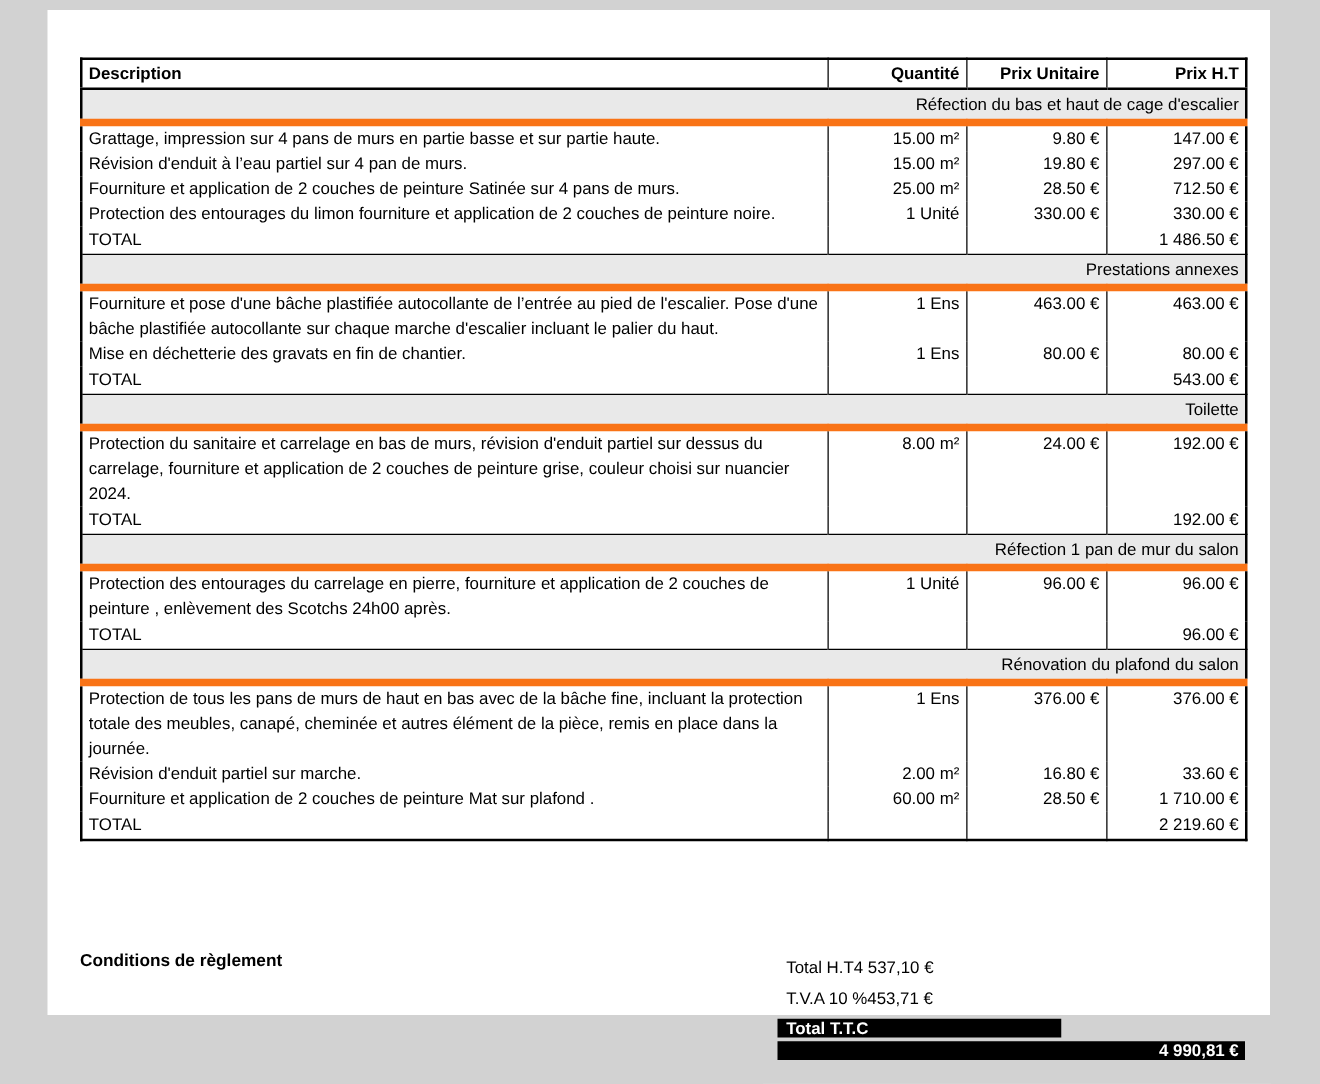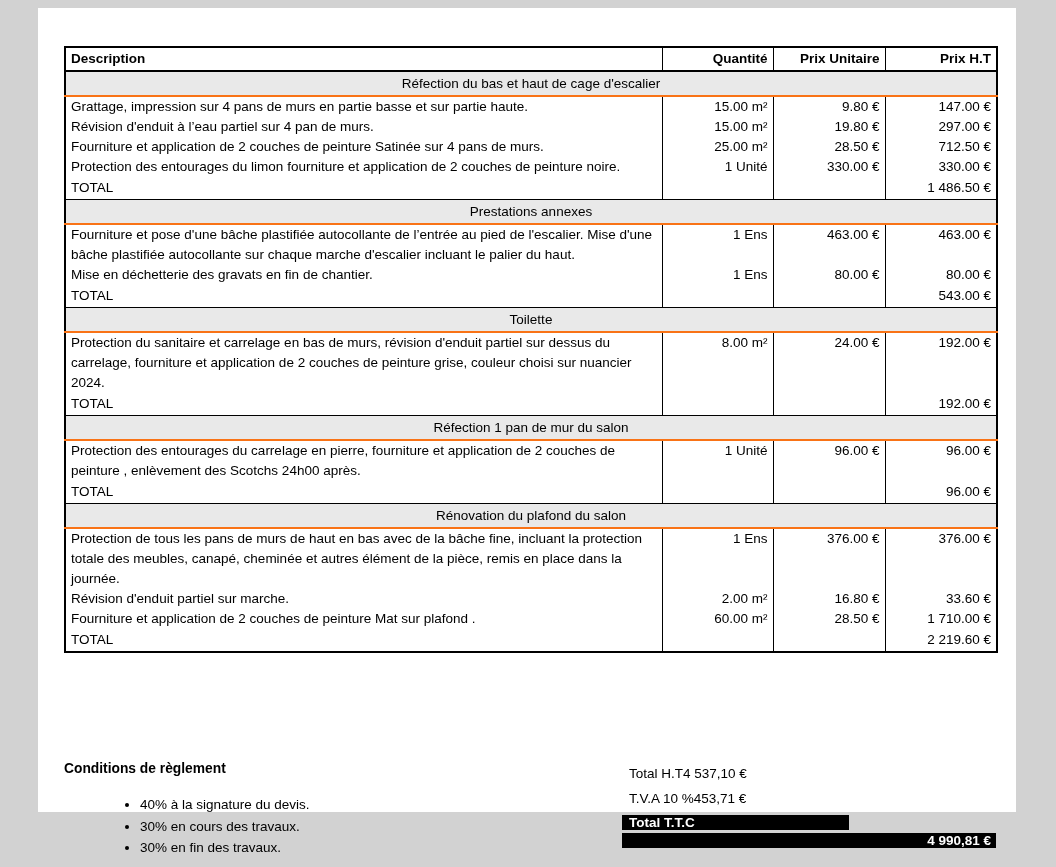--- a/index.html
+++ b/index.html
@@ -7,21 +7,21 @@
   .page{position:absolute;left:38px;top:8px;width:978px;height:804px;background:#ffffff;}
   
   table.quote{position:absolute;left:26px;top:38px;width:932px;border-collapse:collapse;
     table-layout:fixed;border:2px solid #000;font-size:13.5px;}
   col.c1{width:597px}col.c2{width:111px}col.c3{width:112px}col.c4{width:112px}
   thead th{font-weight:bold;padding:2px 5px;line-height:18px;text-align:right;
     border-bottom:2.5px solid #000;white-space:nowrap;}
   thead th:first-child{text-align:left;}
   thead th + th{border-left:1px solid #000;}
   tr.section-row td{background:#e9e9e9;padding:2px 5px;line-height:19px;
-    border-top:1px solid #000;border-bottom:2px solid #f97316;text-align:center;}
+    border-top:1px solid #000;border-bottom:6px solid #f97316;text-align:right;}
   tr.item-row td{vertical-align:top;padding:0 5px;line-height:20px;}
   tr.item-row td:first-child{padding-right:2px;}
   tr.item-row td + td, tr.total-row td + td{border-left:1px solid #000;text-align:right;white-space:nowrap;}
   tr.total-row td{padding:1px 5px;line-height:20px;vertical-align:top;}
   
   .cond-title{position:absolute;left:26px;top:753px;font-size:13.8px;font-weight:bold;}
   ul.cond-list{position:absolute;left:87px;top:786px;margin:0;padding-left:15px;}
   ul.cond-list li{font-size:13.5px;line-height:21.5px;}
   .totals{position:absolute;left:584px;top:753px;width:374px;}
   .totals-row{display:flex;align-items:center;height:25px;
@@ -83,21 +83,21 @@
         <tr class="total-row">
           <td>TOTAL</td>
           <td></td>
           <td></td>
           <td>1 486.50 €</td>
         </tr>
         <tr class="section-row">
           <td colspan="4">Prestations annexes</td>
         </tr>
         <tr class="item-row">
-          <td>Fourniture et pose d'une bâche plastifiée autocollante de l’entrée au pied de l'escalier. Mise d'une bâche plastifiée autocollante sur chaque marche d'escalier incluant le palier du haut.</td>
+          <td>Fourniture et pose d'une bâche plastifiée autocollante de l’entrée au pied de l'escalier. Pose d'une bâche plastifiée autocollante sur chaque marche d'escalier incluant le palier du haut.</td>
           <td>1 Ens</td>
           <td>463.00 €</td>
           <td>463.00 €</td>
         </tr>
         <tr class="item-row">
           <td>Mise en déchetterie des gravats en fin de chantier.</td>
           <td>1 Ens</td>
           <td>80.00 €</td>
           <td>80.00 €</td>
         </tr>
@@ -161,25 +161,20 @@
         <tr class="total-row">
           <td>TOTAL</td>
           <td></td>
           <td></td>
           <td>2 219.60 €</td>
         </tr>
       </tbody>
   </table>
 
   <div class="cond-title">Conditions de règlement</div>
-  <ul class="cond-list">
-      <li>40% à la signature du devis.</li>
-      <li>30% en cours des travaux.</li>
-      <li>30% en fin des travaux.</li>
-    </ul>
 
   <div class="totals">
       <div class="totals-row">
         <span>Total H.T</span>
         <span>4 537,10 €</span>
       </div>
       <div class="totals-row">
         <span>T.V.A 10 %</span>
         <span>453,71 €</span>
       </div>

